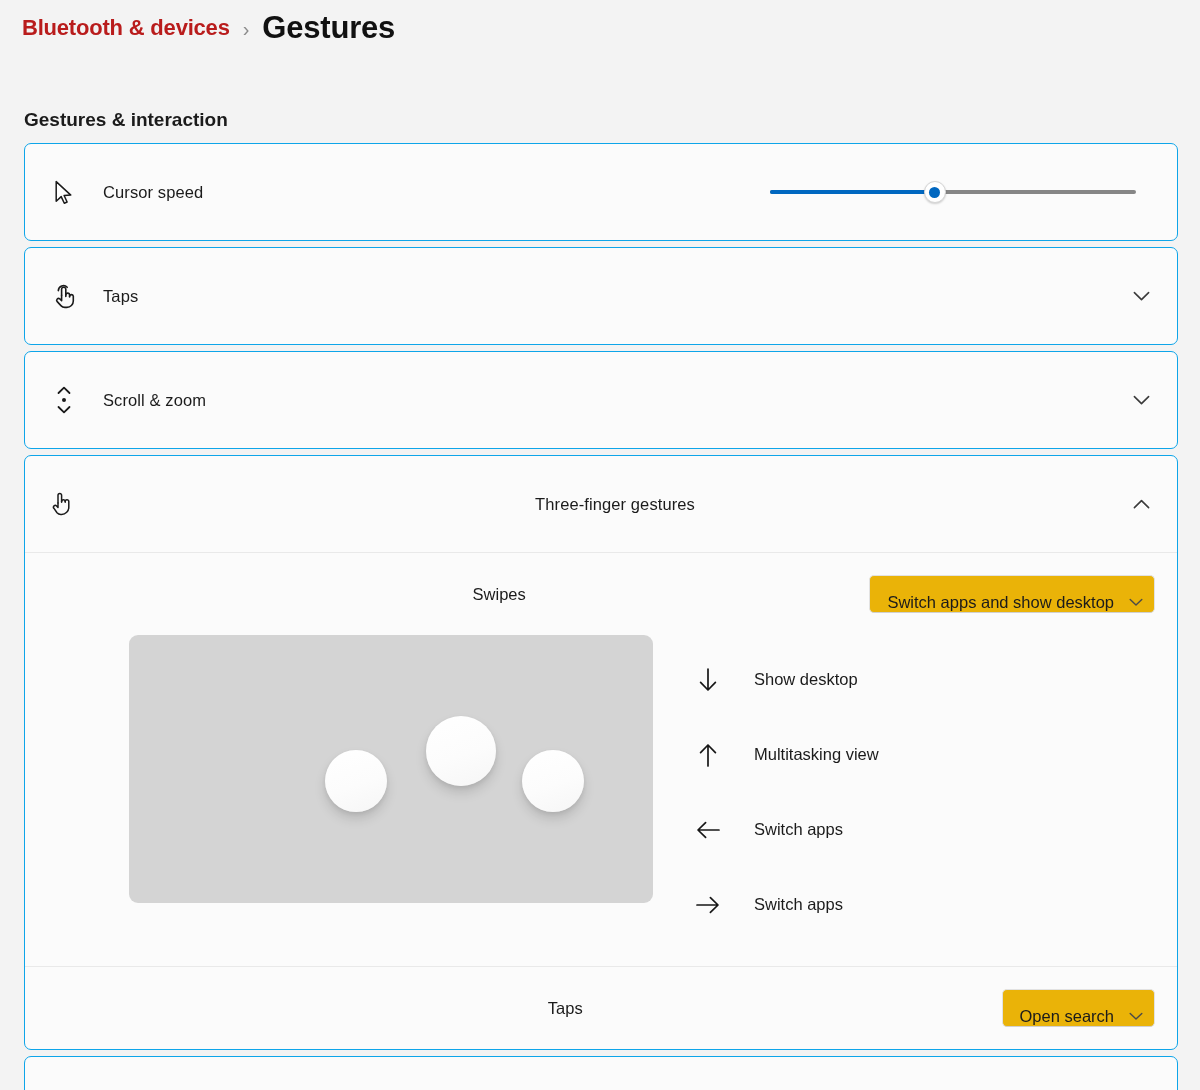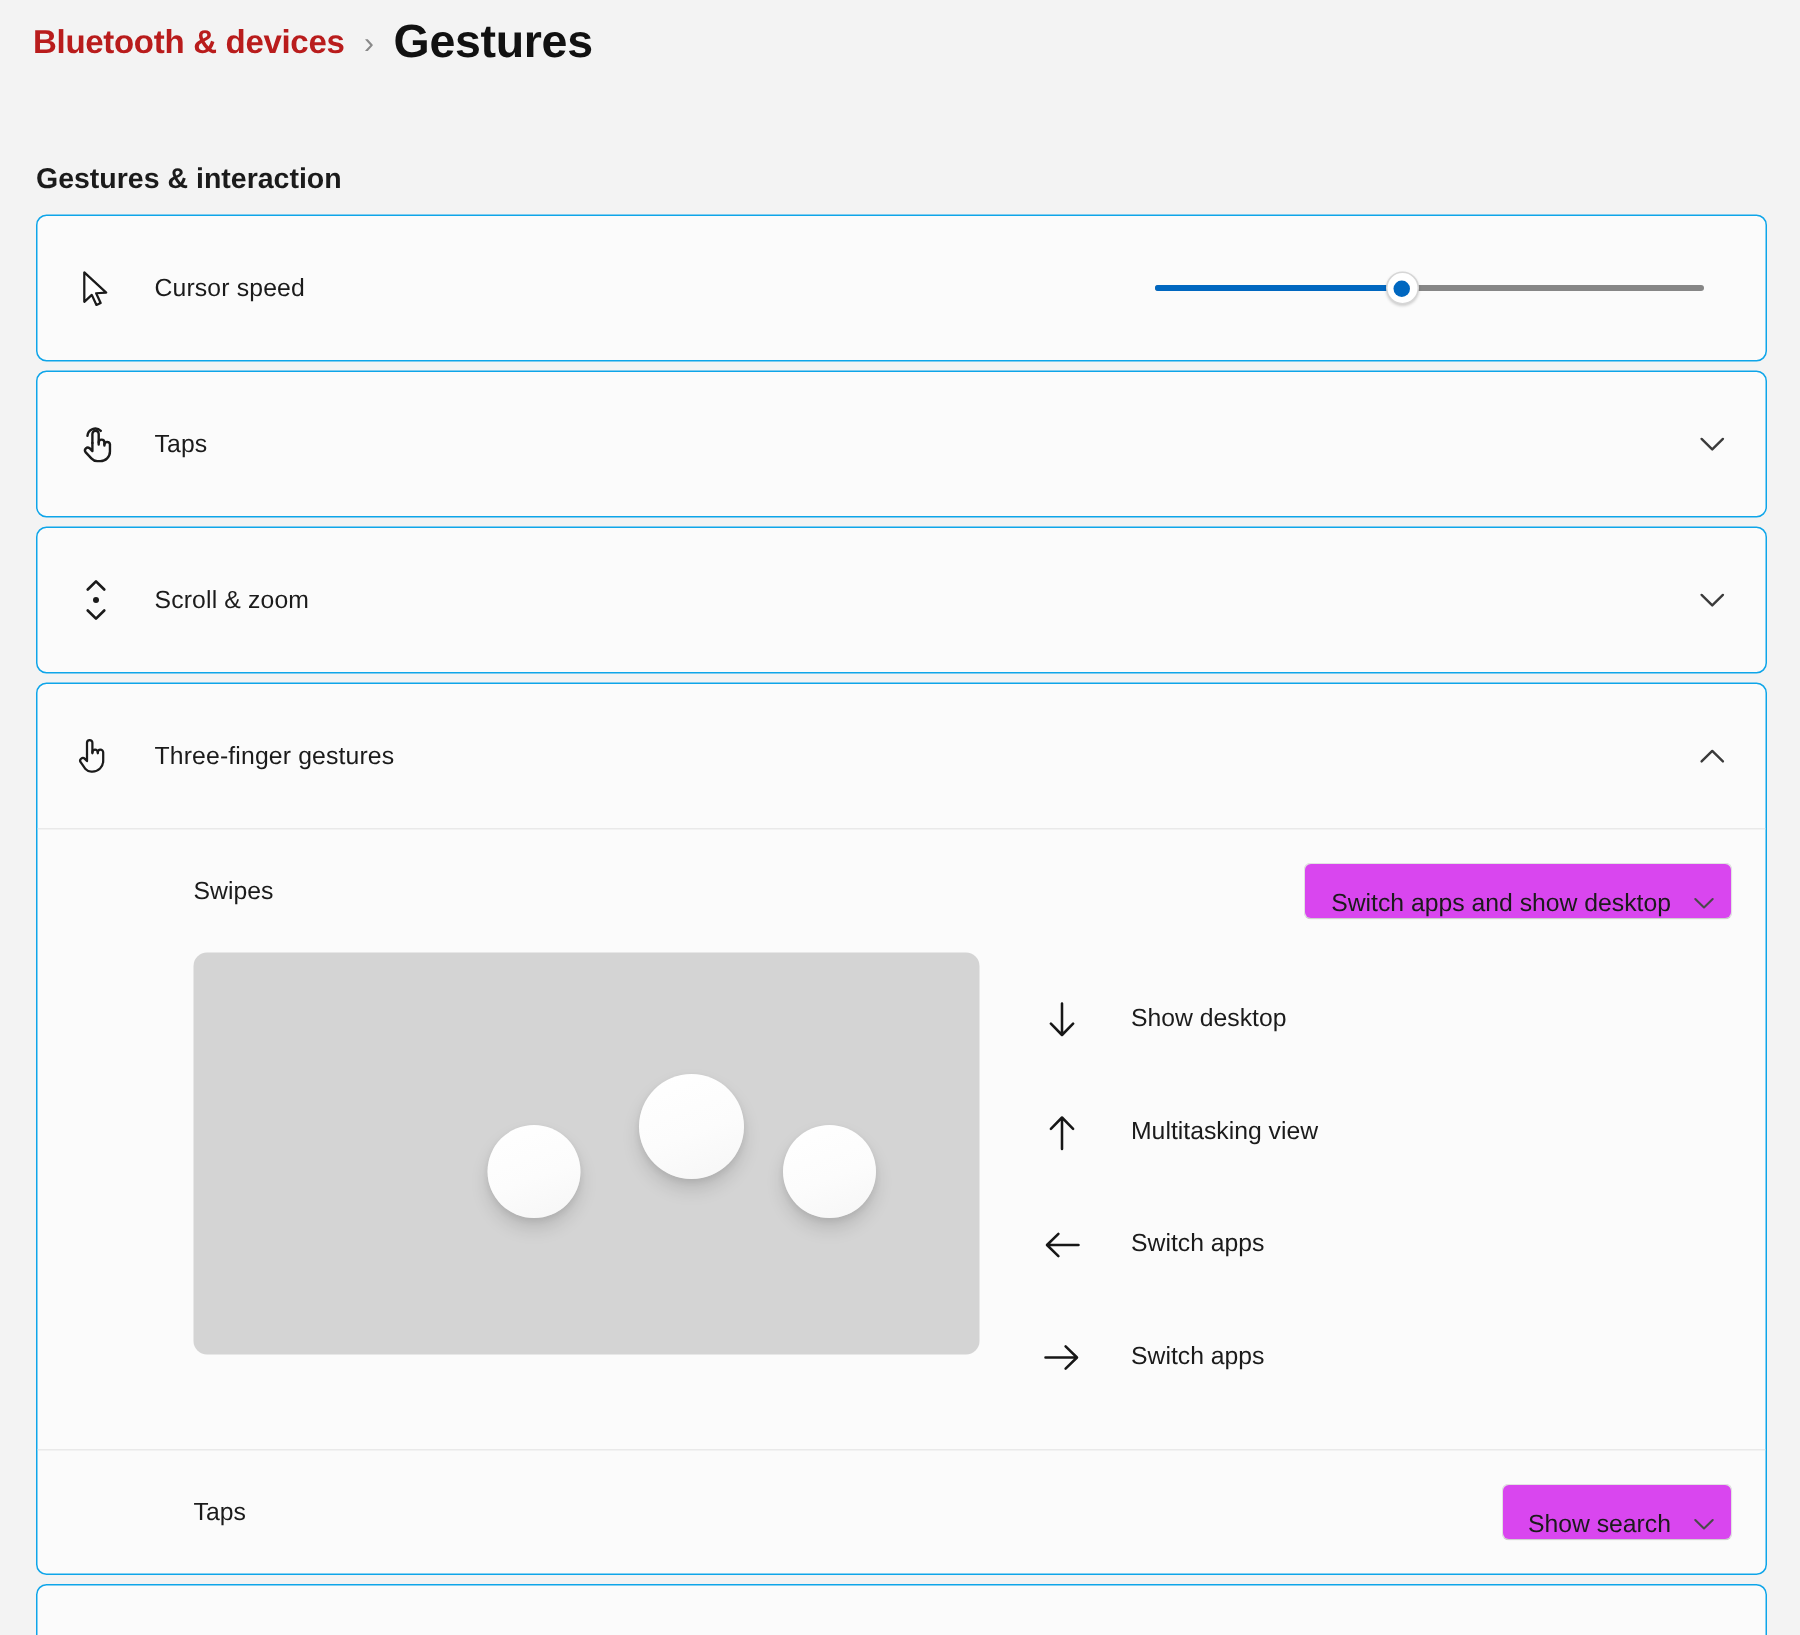--- a/index.html
+++ b/index.html
@@ -53,21 +53,21 @@
   }
 
   
   .card {
     margin: 0 22px 6px 24px;
     background: #fbfbfb;
     border: 1px solid #0ea5e9;
     border-radius: 7px;
     overflow: hidden;
   }
-  .card.expanded { margin-bottom: 6px; }
+  .card.expanded { margin-bottom: 6px; text-align: center; }
 
   .card-row {
     display: flex;
     align-items: center;
     height: 96px;
     padding: 0 22px 0 0;
     position: relative;
   }
 
   .row-icon {
@@ -154,21 +154,21 @@
     height: 82px;
   }
   .sub-label {
     font-size: 16.5px;
     color: #1b1b1b;
     flex: 1;
   }
 
   
   .dropdown {
-    background: #d946ef;
+    background: #eab308;
     border: 1px solid #e2e2e2;
     border-bottom-color: #d0d0d0;
     border-radius: 5px;
     height: 38px;
     display: flex;
     align-items: center;
     padding: 16px 11px 0 17px;
     font-size: 16.5px;
     color: #1b1b1b;
     white-space: nowrap;
@@ -366,21 +366,21 @@
         <span class="gesture-text">Switch apps</span>
       </div>
     </div>
   </div>
 
   <div class="divider"></div>
 
   <div class="sub-row">
     <span class="sub-label">Taps</span>
     <span class="dropdown">
-      <span>Show search</span>
+      <span>Open search</span>
       <span class="dd-chevron">
         <svg width="14" height="9" viewBox="0 0 14 9">
           <path d="M1.2 1.4 L7 7.0 L12.8 1.4" fill="none" stroke="#4a4a4a" stroke-width="1.4" stroke-linecap="round" stroke-linejoin="round"></path>
         </svg>
       </span>
     </span>
   </div>
 </div>
 
 <div class="card">

